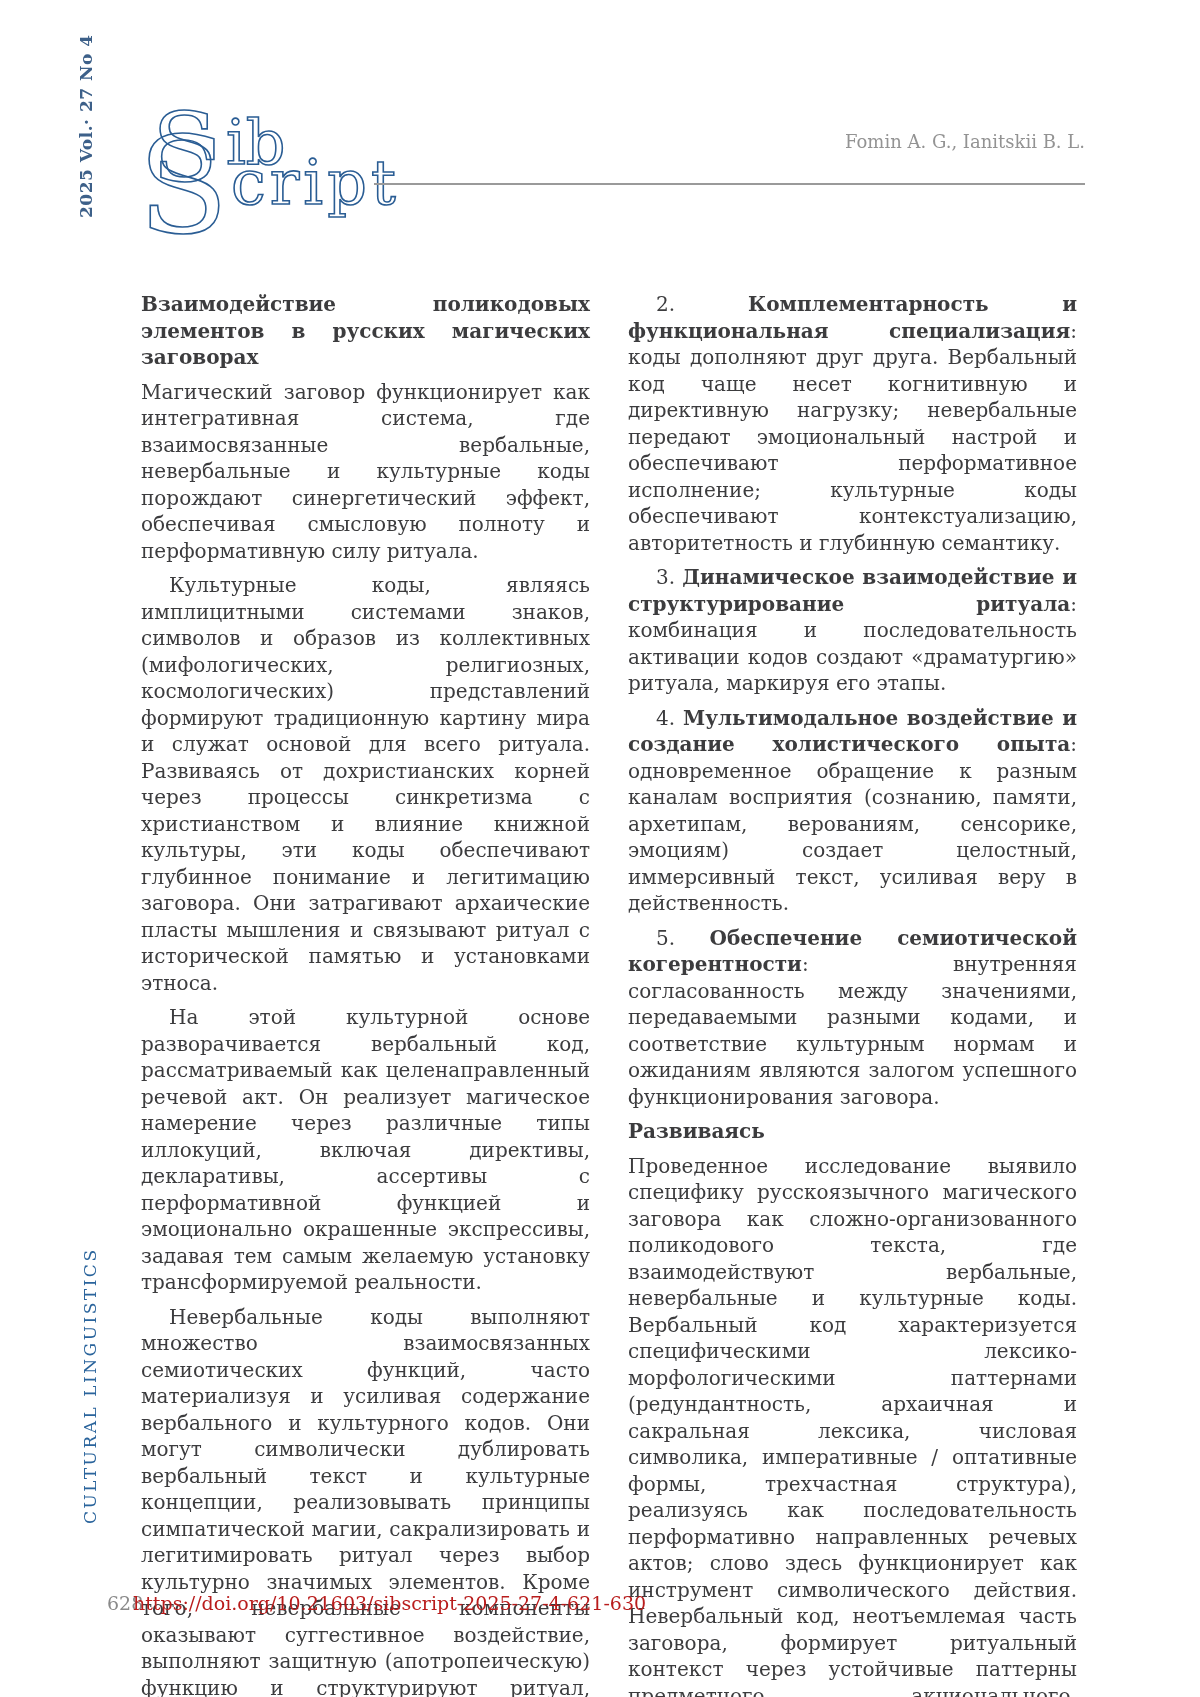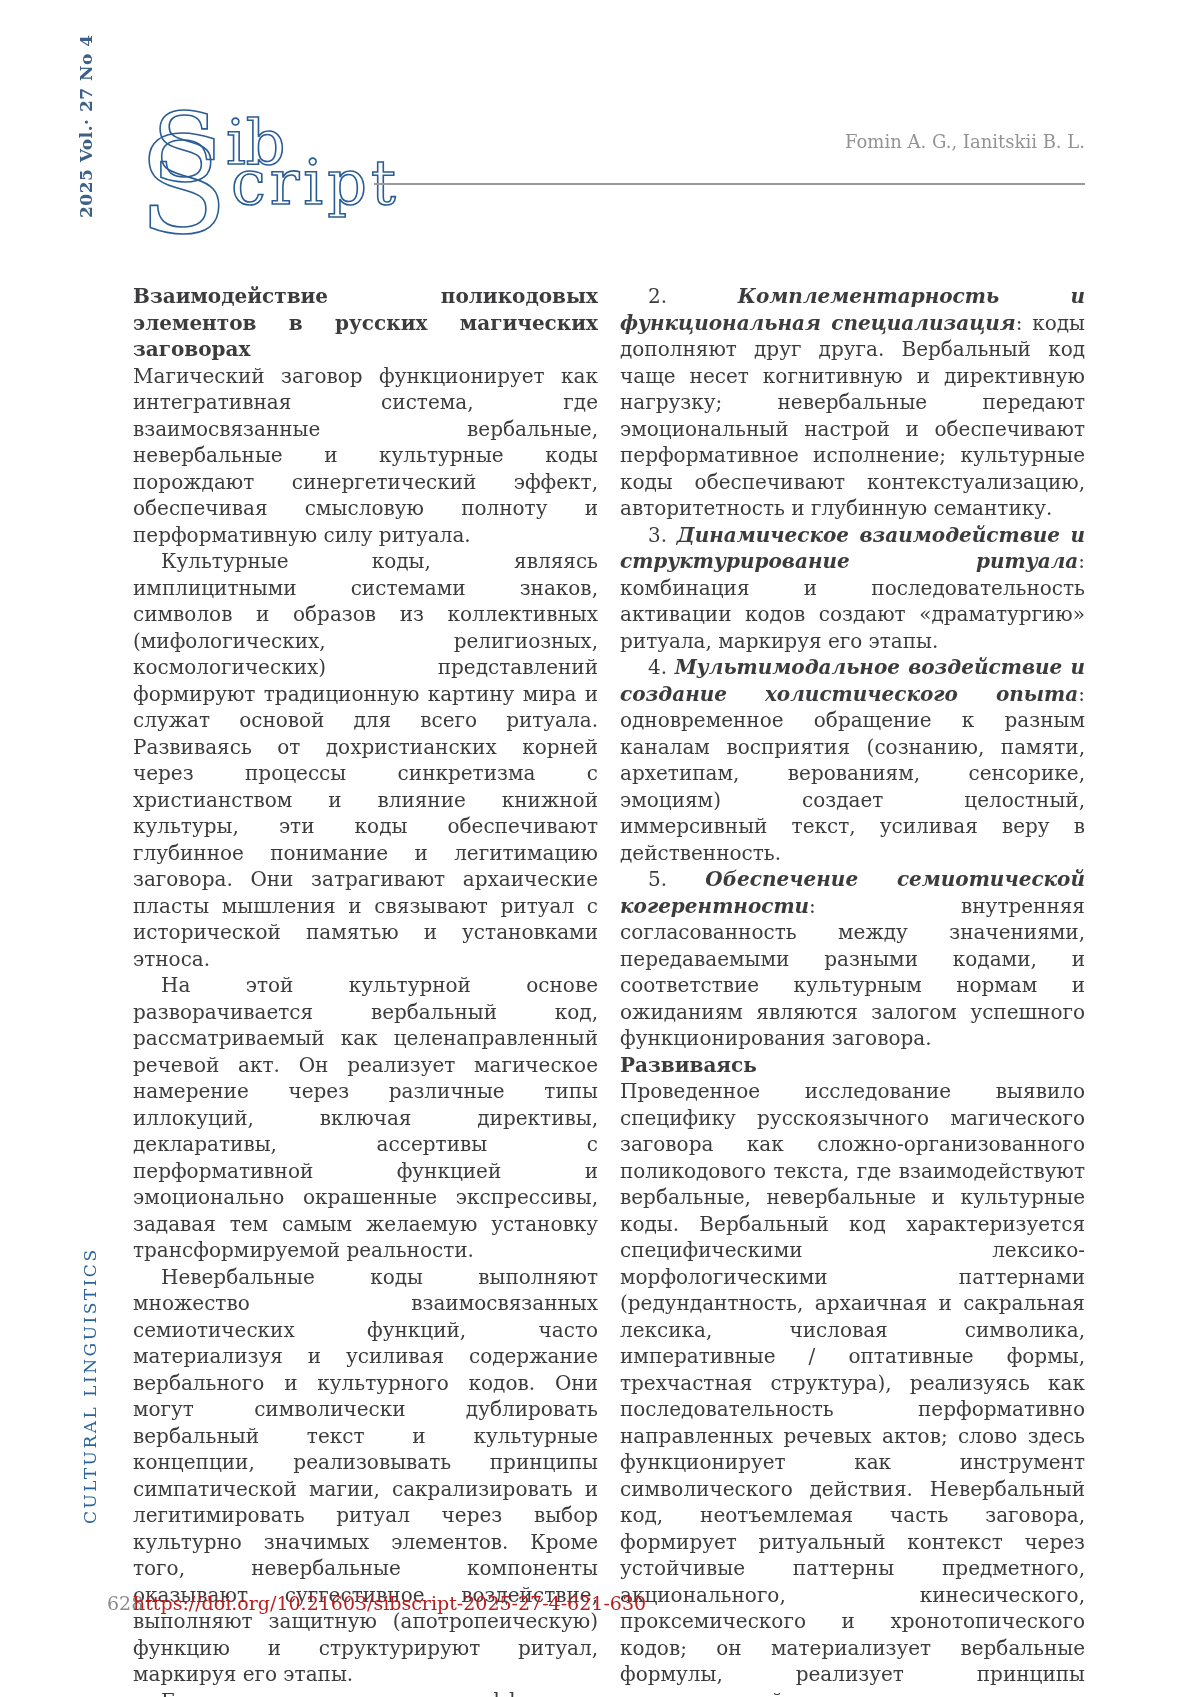--- a/index.html
+++ b/index.html
@@ -36,33 +36,33 @@
   .hdr-running {
     position:absolute; top:205px; right:115px; font-size:18px; color:#939393;
   }
   
   .columns {
     position:absolute; left:133px; top:283px; width:952px;
     display:flex; gap:22px;
   }
   .col { width:465px; }
   .col p {
-    margin:0; font-size:20px; line-height:26.5px; color:#3c3c3e;
+    margin:8px; font-size:20px; line-height:26.5px; color:#3c3c3e;
     text-align:justify;
   }
   .col p.indent { text-indent:28px; }
   .sec-heading {
     margin:0 0 3px 0; font-size:21px; line-height:27px; font-weight:bold;
     color:#1d5b97; text-align:left;
   }
   .concl-heading {
     margin:17px 0 6px 0; font-size:28px; line-height:32px; font-weight:bold;
     color:#1d5b97;
   }
-  .mech-title { font-weight:bold;font-style:italic; }
+  .mech-title { font-weight:bold; }
   
   .footer-pn  { position:absolute; left:75px;  top:1592px; font-size:19px; color:#8a8a8a;margin-left:32px; }
   .footer-doi { position:absolute; left:133px; top:1592px; font-size:19px; color:#b91c1c; text-decoration:none; }
 </style>
 </head>
 <body>
 
 <div class="page">
 
   <div class="side-label side-volume">2025 Vol.· 27 No 4</div>

